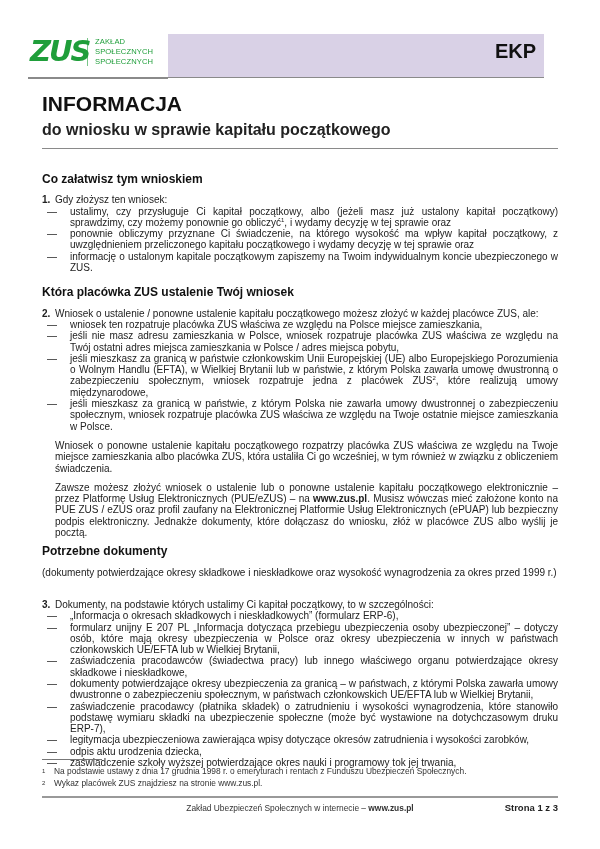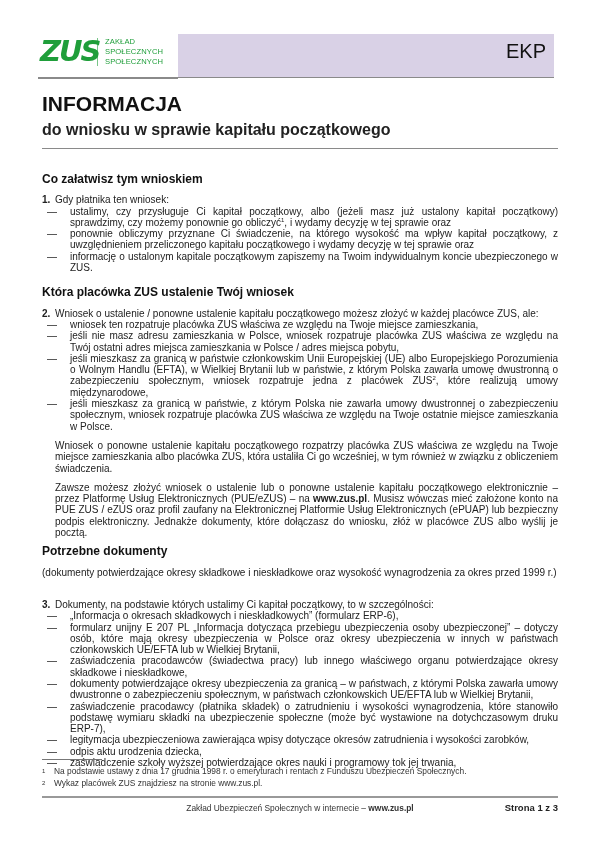--- a/index.html
+++ b/index.html
@@ -1,25 +1,25 @@
 <!DOCTYPE html>
 <html><head>
 <meta charset="utf-8">
 <style>
   * { box-sizing: border-box; margin: 0; padding: 0; }
   html, body { width: 600px; height: 849px; background: #ffffff; }
   body { font-family: "Liberation Sans", sans-serif; color: #1a1a1a; position: relative; overflow: hidden; }
 
-  .header { position: absolute; left: 38px; top: 34px; width: 516px; height: 52px; }
+  .header { position: absolute; left: 28px; top: 34px; width: 516px; height: 52px; }
   .logo { position: absolute; left: 0; top: 0; width: 140px; height: 44px; }
   .logo-mark { position: absolute; left: 2px; top: 2px; font-family: "DejaVu Sans", sans-serif; font-weight: bold; font-size: 29px; color: #1f9e3a; letter-spacing: -2px; font-style: italic; line-height: 30px; }
   .logo-sep { position: absolute; left: 59px; top: 4px; width: 1px; height: 28px; background: #1f9e3a; opacity: .6; }
   .logo-text { position: absolute; left: 67px; top: 3px; font-size: 7.6px; line-height: 10px; color: #1f9e3a; letter-spacing: .1px; }
   .form-box { position: absolute; left: 140px; top: 0; width: 376px; height: 44px; background: #d9d1e6; border-bottom: 1.5px solid #8a8a8a; }
-  .form-code { position: absolute; right: 8px; top: 6px; font-size: 20px; font-weight: normal; color: #111; }
+  .form-code { position: absolute; right: 8px; top: 6px; font-size: 20px; font-weight: bold; color: #111; }
   .header-line { position: absolute; left: 0; top: 43px; width: 140px; height: 1.5px; background: #8a8a8a; }
 
   .title { position: absolute; left: 42px; top: 92px; font-size: 21px; font-weight: bold; color: #111; }
   .subtitle { position: absolute; left: 42px; top: 121px; font-size: 16px; font-weight: bold; color: #222; }
   .title-rule { position: absolute; left: 42px; top: 148px; width: 516px; height: 1px; background: #8a8a8a; }
 
   .content { position: absolute; left: 42px; top: 174px; width: 516px; font-size: 10px; line-height: 11.3px; color: #222; }
   .h2 { font-size: 12px; font-weight: bold; color: #111; margin-bottom: 9px; }
   .num { position: relative; padding-left: 13px; }
   .num .n { position: absolute; left: 0; top: 0; font-weight: bold; }
@@ -58,32 +58,32 @@
 
 <div class="title">INFORMACJA</div>
 <div class="subtitle">do wniosku w sprawie kapitału początkowego</div>
 <div class="title-rule"></div>
 
 <div class="content">
 
   <div class="h2">Co załatwisz tym wnioskiem</div>
   <div class="num">
     <span class="n">1.</span>
-    <span>Gdy płatnika ten wniosek:</span>
+    <span>Gdy złożysz ten wniosek:</span>
   </div>
   <div class="dash"><span class="d">—</span><span>ustalimy, czy przysługuje Ci kapitał początkowy, albo (jeżeli masz już ustalony kapitał początkowy) sprawdzimy, czy możemy ponownie go obliczyć</span><sup>1</sup><span>, i wydamy decyzję w tej sprawie oraz</span></div>
   <div class="dash"><span class="d">—</span><span>ponownie obliczymy przyznane Ci świadczenie, na którego wysokość ma wpływ kapitał początkowy, z uwzględnieniem przeliczonego kapitału początkowego i wydamy decyzję w tej sprawie oraz</span></div>
   <div class="dash"><span class="d">—</span><span>informację o ustalonym kapitale początkowym zapiszemy na Twoim indywidualnym koncie ubezpieczonego w ZUS.</span></div>
 
   <div class="h2 sec" style="margin-top:14px">Która placówka ZUS ustalenie Twój wniosek</div>
   <div class="num">
     <span class="n">2.</span>
     <span>Wniosek o ustalenie / ponowne ustalenie kapitału początkowego możesz złożyć w każdej placówce ZUS, ale:</span>
   </div>
-  <div class="dash"><span class="d">—</span><span>wniosek ten rozpatruje placówka ZUS właściwa ze względu na Twoje miejsce zamieszkania,</span></div>
+  <div class="dash"><span class="d">—</span><span>wniosek ten rozpatruje placówka ZUS właściwa ze względu na Polsce miejsce zamieszkania,</span></div>
   <div class="dash"><span class="d">—</span><span>jeśli nie masz adresu zamieszkania w Polsce, wniosek rozpatruje placówka ZUS właściwa ze względu na Twój ostatni adres miejsca zamieszkania w Polsce / adres miejsca pobytu,</span></div>
   <div class="dash"><span class="d">—</span><span>jeśli mieszkasz za granicą w państwie członkowskim Unii Europejskiej (UE) albo Europejskiego Porozumienia o Wolnym Handlu (EFTA), w Wielkiej Brytanii lub w państwie, z którym Polska zawarła umowę dwustronną o zabezpieczeniu społecznym, wniosek rozpatruje jedna z placówek ZUS</span><sup>2</sup><span>, które realizują umowy międzynarodowe,</span></div>
   <div class="dash"><span class="d">—</span><span>jeśli mieszkasz za granicą w państwie, z którym Polska nie zawarła umowy dwustronnej o zabezpieczeniu społecznym, wniosek rozpatruje placówka ZUS właściwa ze względu na Twoje ostatnie miejsce zamieszkania w Polsce.</span></div>
   <div class="para">Wniosek o ponowne ustalenie kapitału początkowego rozpatrzy placówka ZUS właściwa ze względu na Twoje miejsce zamieszkania albo placówka ZUS, która ustaliła Ci go wcześniej, w tym również w związku z obliczeniem świadczenia.</div>
   <div class="para"><span>Zawsze możesz złożyć wniosek o ustalenie lub o ponowne ustalenie kapitału początkowego elektronicznie – przez Platformę Usług Elektronicznych (PUE/eZUS) – na </span><b class="url">www.zus.pl</b><span>. Musisz wówczas mieć założone konto na PUE ZUS / eZUS oraz profil zaufany na Elektronicznej Platformie Usług Elektronicznych (ePUAP) lub bezpieczny podpis elektroniczny. Jednakże dokumenty, które dołączasz do wniosku, złóż w placówce ZUS albo wyślij je pocztą.</span></div>
 
   <div class="h2 sec" style="margin-top:8px">Potrzebne dokumenty</div>
   <div style="margin-bottom:21px">(dokumenty potwierdzające okresy składkowe i nieskładkowe oraz wysokość wynagrodzenia za okres przed 1999 r.)</div>
   <div class="num">
     <span class="n">3.</span>

